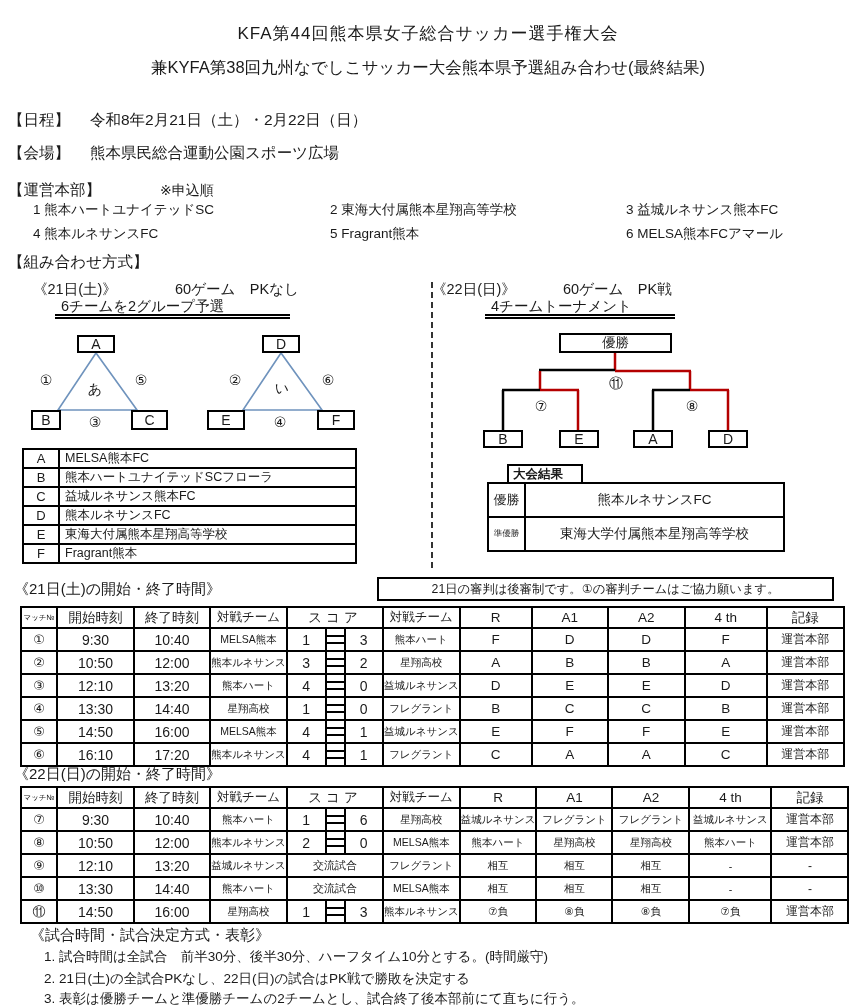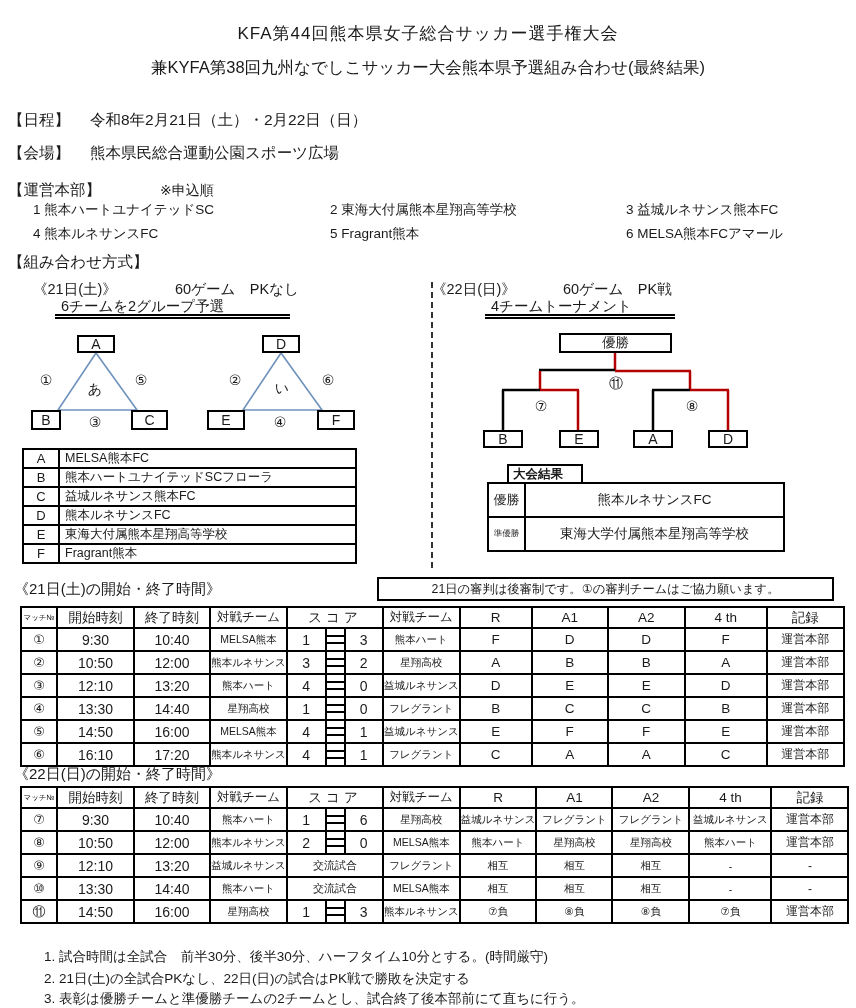--- a/index.html
+++ b/index.html
@@ -492,17 +492,18 @@
           <td class="c-team">熊本ルネサンス</td>
           <td class="c-ref">⑦負</td>
           <td class="c-ref">⑧負</td>
           <td class="c-ref">⑧負</td>
           <td class="c-ref">⑦負</td>
           <td class="c-rec">運営本部</td>
         </tr>
     </tbody>
   </table>
 
+  <div class="abs sectitle" style="left:30px;top:926px;">《試合時間・試合決定方式・表彰》</div>
   <div class="abs ruleitem" style="left:44px;top:948px;">1. 試合時間は全試合　前半30分、後半30分、ハーフタイム10分とする。(時間厳守)</div>
   <div class="abs ruleitem" style="left:44px;top:970px;">2. 21日(土)の全試合PKなし、22日(日)の試合はPK戦で勝敗を決定する</div>
   <div class="abs ruleitem" style="left:44px;top:990px;">3. 表彰は優勝チームと準優勝チームの2チームとし、試合終了後本部前にて直ちに行う。</div>
 
 </div>
 
 </body></html>

